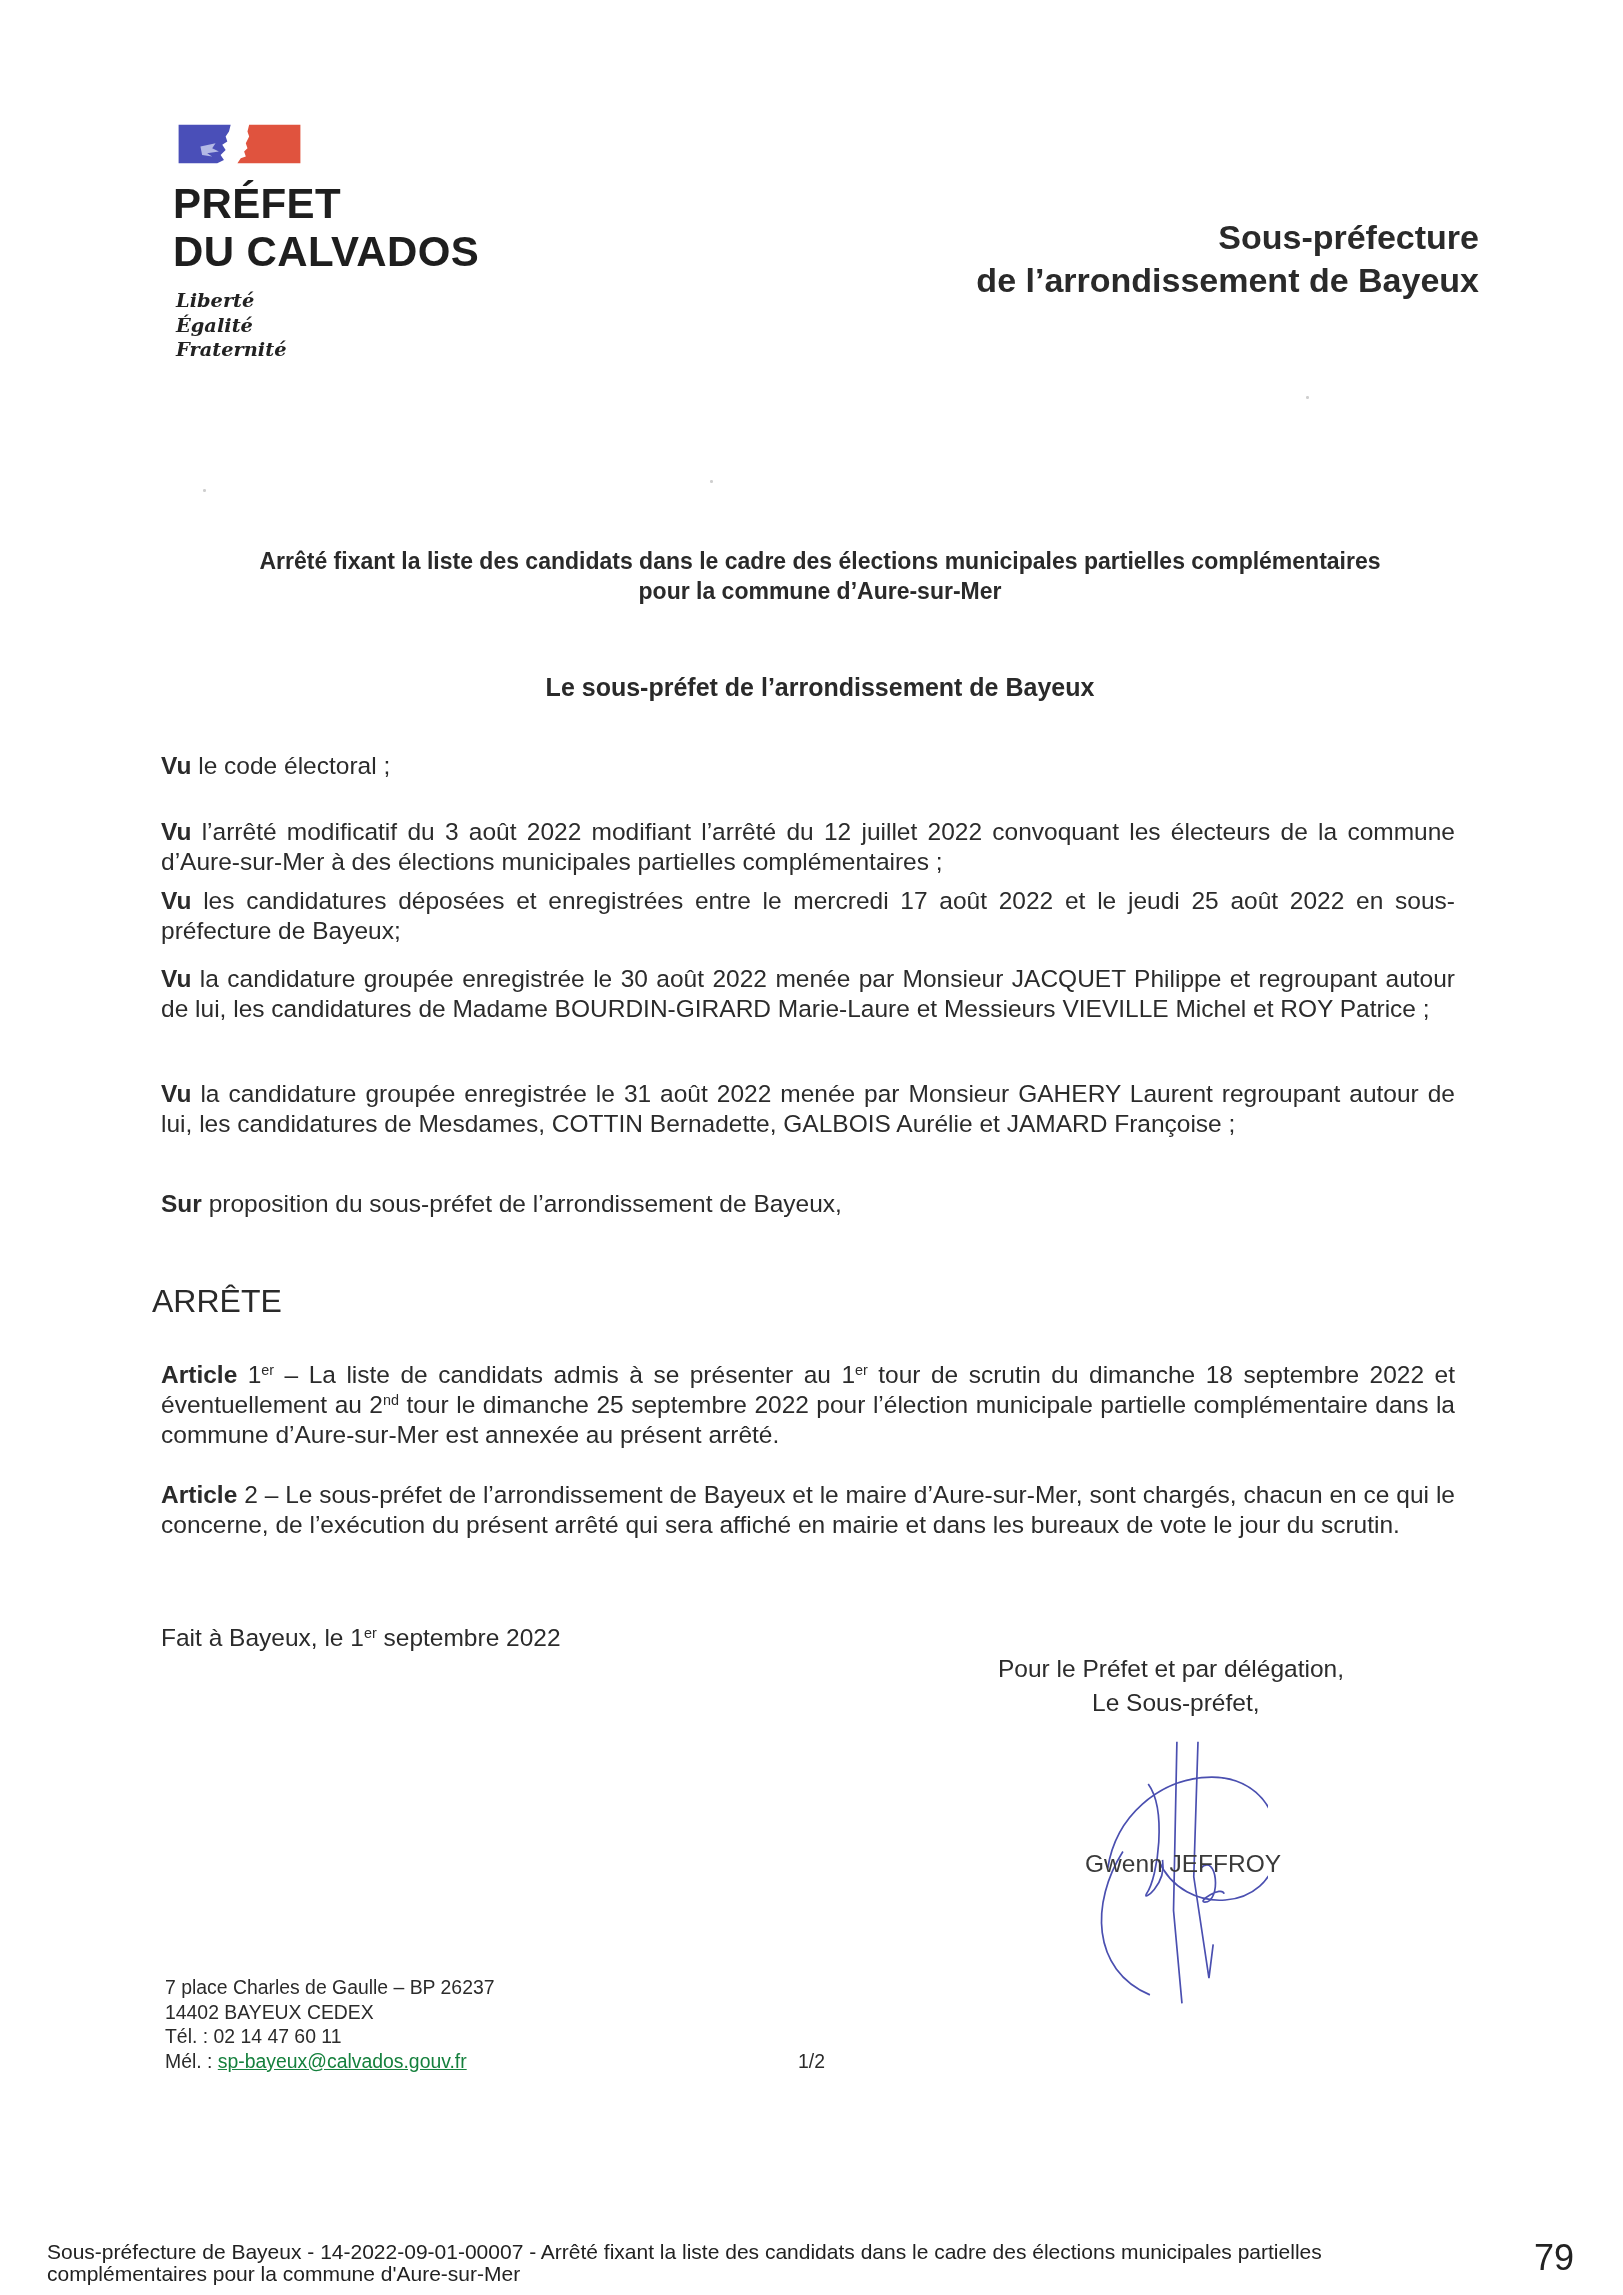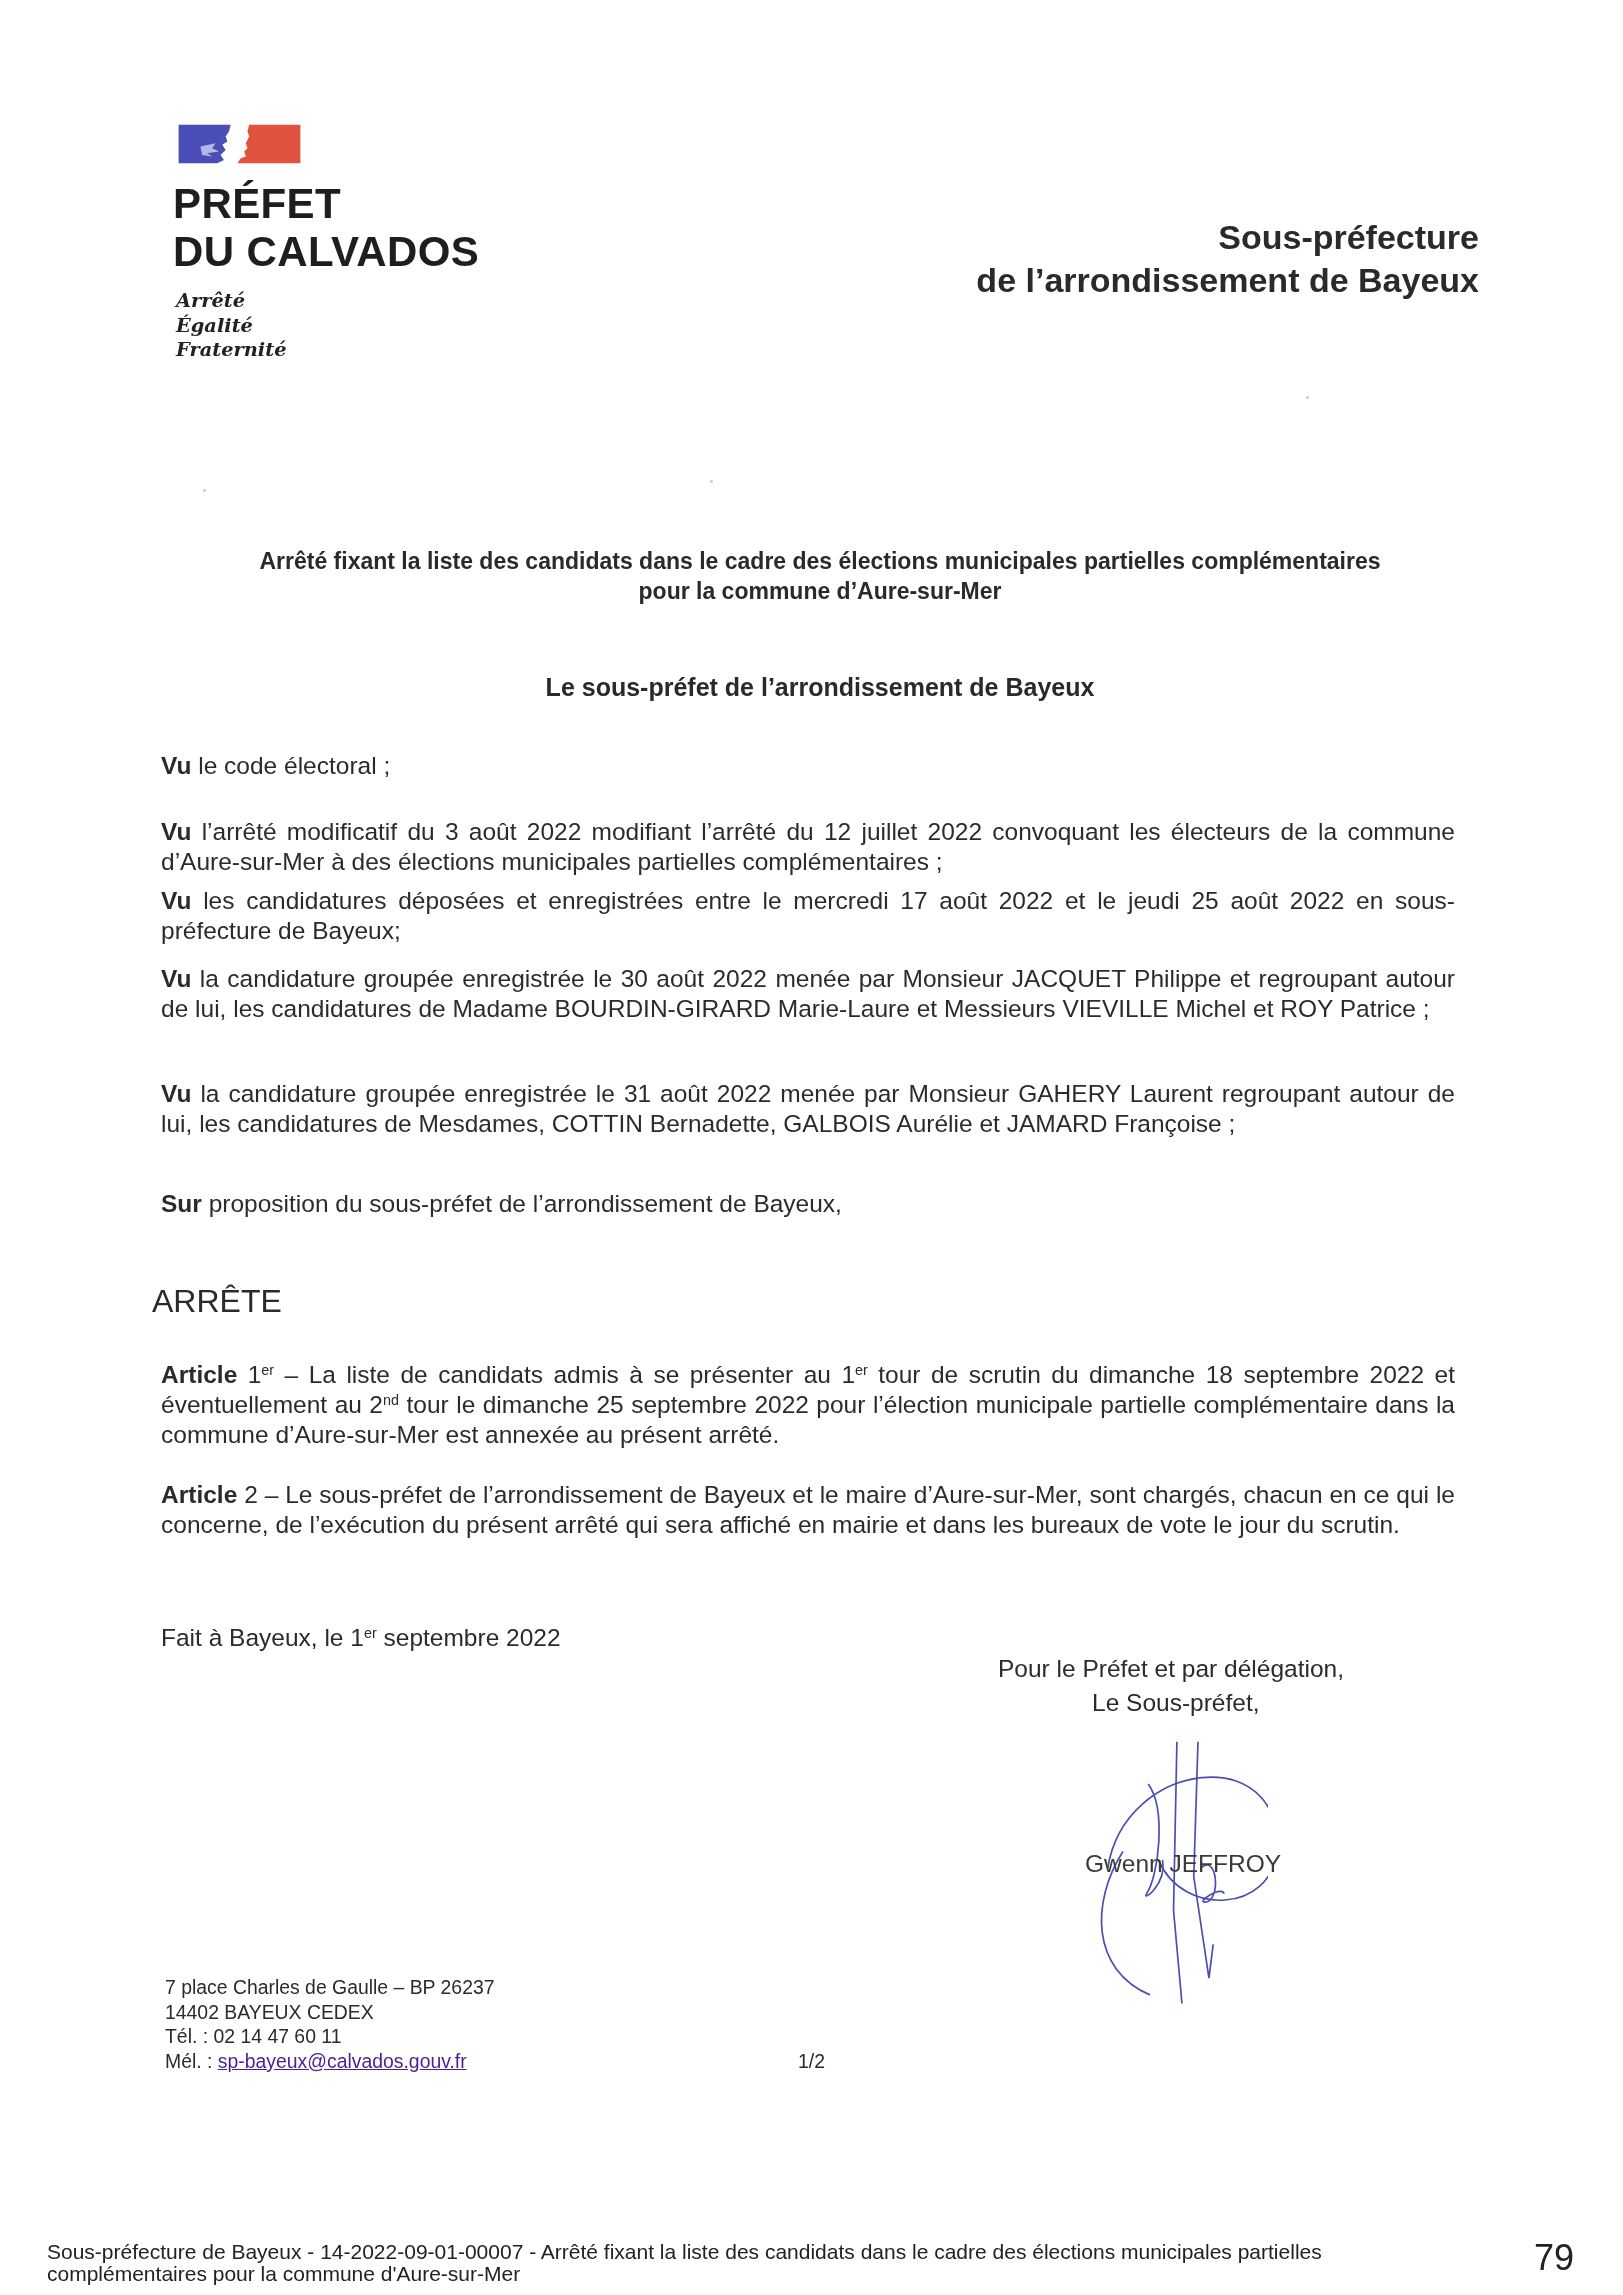--- a/index.html
+++ b/index.html
@@ -30,42 +30,42 @@
   .art2 { top: 1480px; }
   .fait { top: 1623px; }
   sup { font-size: 14.4px; line-height: 0; vertical-align: 8.5px; }
   
   .sig-1 { left: 998px; top: 1655px; font-size: 24.5px; color: #2b2b2b; }
   .sig-2 { left: 1092px; top: 1689px; font-size: 24.5px; color: #2b2b2b; }
   .sig-name { left: 1085px; top: 1850px; font-size: 24.5px; color: #3a3a3a; }
   .signature { left: 1074px; top: 1691px; width: 194px; height: 321px; }
   
   .address { left: 165px; top: 1975px; font-size: 19.4px; line-height: 24.5px; color: #2b2b2b; }
-  .address a { color: #4c1d95; text-decoration: underline; }
+  .address a { color: #15803d; text-decoration: underline; }
   .page-num { left: 798px; top: 2050px; font-size: 19.4px; color: #2b2b2b; }
   
   .footer-text { left: 47px; top: 2241px; width: 1370px; font-size: 21px; line-height: 22px; color: #222; }
   .footer-num { right: 49px; top: 2237px; font-size: 36px; color: #222; }
   .speck { width: 2.5px; height: 2.5px; background: #cfcfcf; border-radius: 50%; }
 </style>
 </head>
 <body>
 
 <svg class="abs logo-flag" viewBox="0 0 145 50">
   <path d="M0 2 L62 2 L60 10 L56 16 L58 22 L52 26 L56 32 L50 38 L54 44 L46 48 L0 48 Z" fill="#4a4fb8"></path>
   <path d="M26 28 L44 24 L40 30 L48 34 L34 36 L40 40 L28 38 Z" fill="#cdd3f0" opacity="0.8"></path>
   <path d="M84 2 L145 2 L145 48 L70 48 L74 42 L80 40 L78 34 L82 30 L80 24 L84 16 L82 10 Z" fill="#e0533e"></path>
 </svg>
 
 <div class="abs prefet-name">
   <div>PRÉFET</div>
   <div>DU CALVADOS</div>
 </div>
 <div class="abs motto">
-  <div>Arrêté</div>
+  <div>Liberté</div>
   <div>Égalité</div>
   <div>Fraternité</div>
 </div>
 <div class="abs sp-title">
   <div>Sous-préfecture</div>
   <div>de l’arrondissement de Bayeux</div>
 </div>
 
 <div class="abs arrete-title">
   <div>Arrêté fixant la liste des candidats dans le cadre des élections municipales partielles complémentaires</div>

